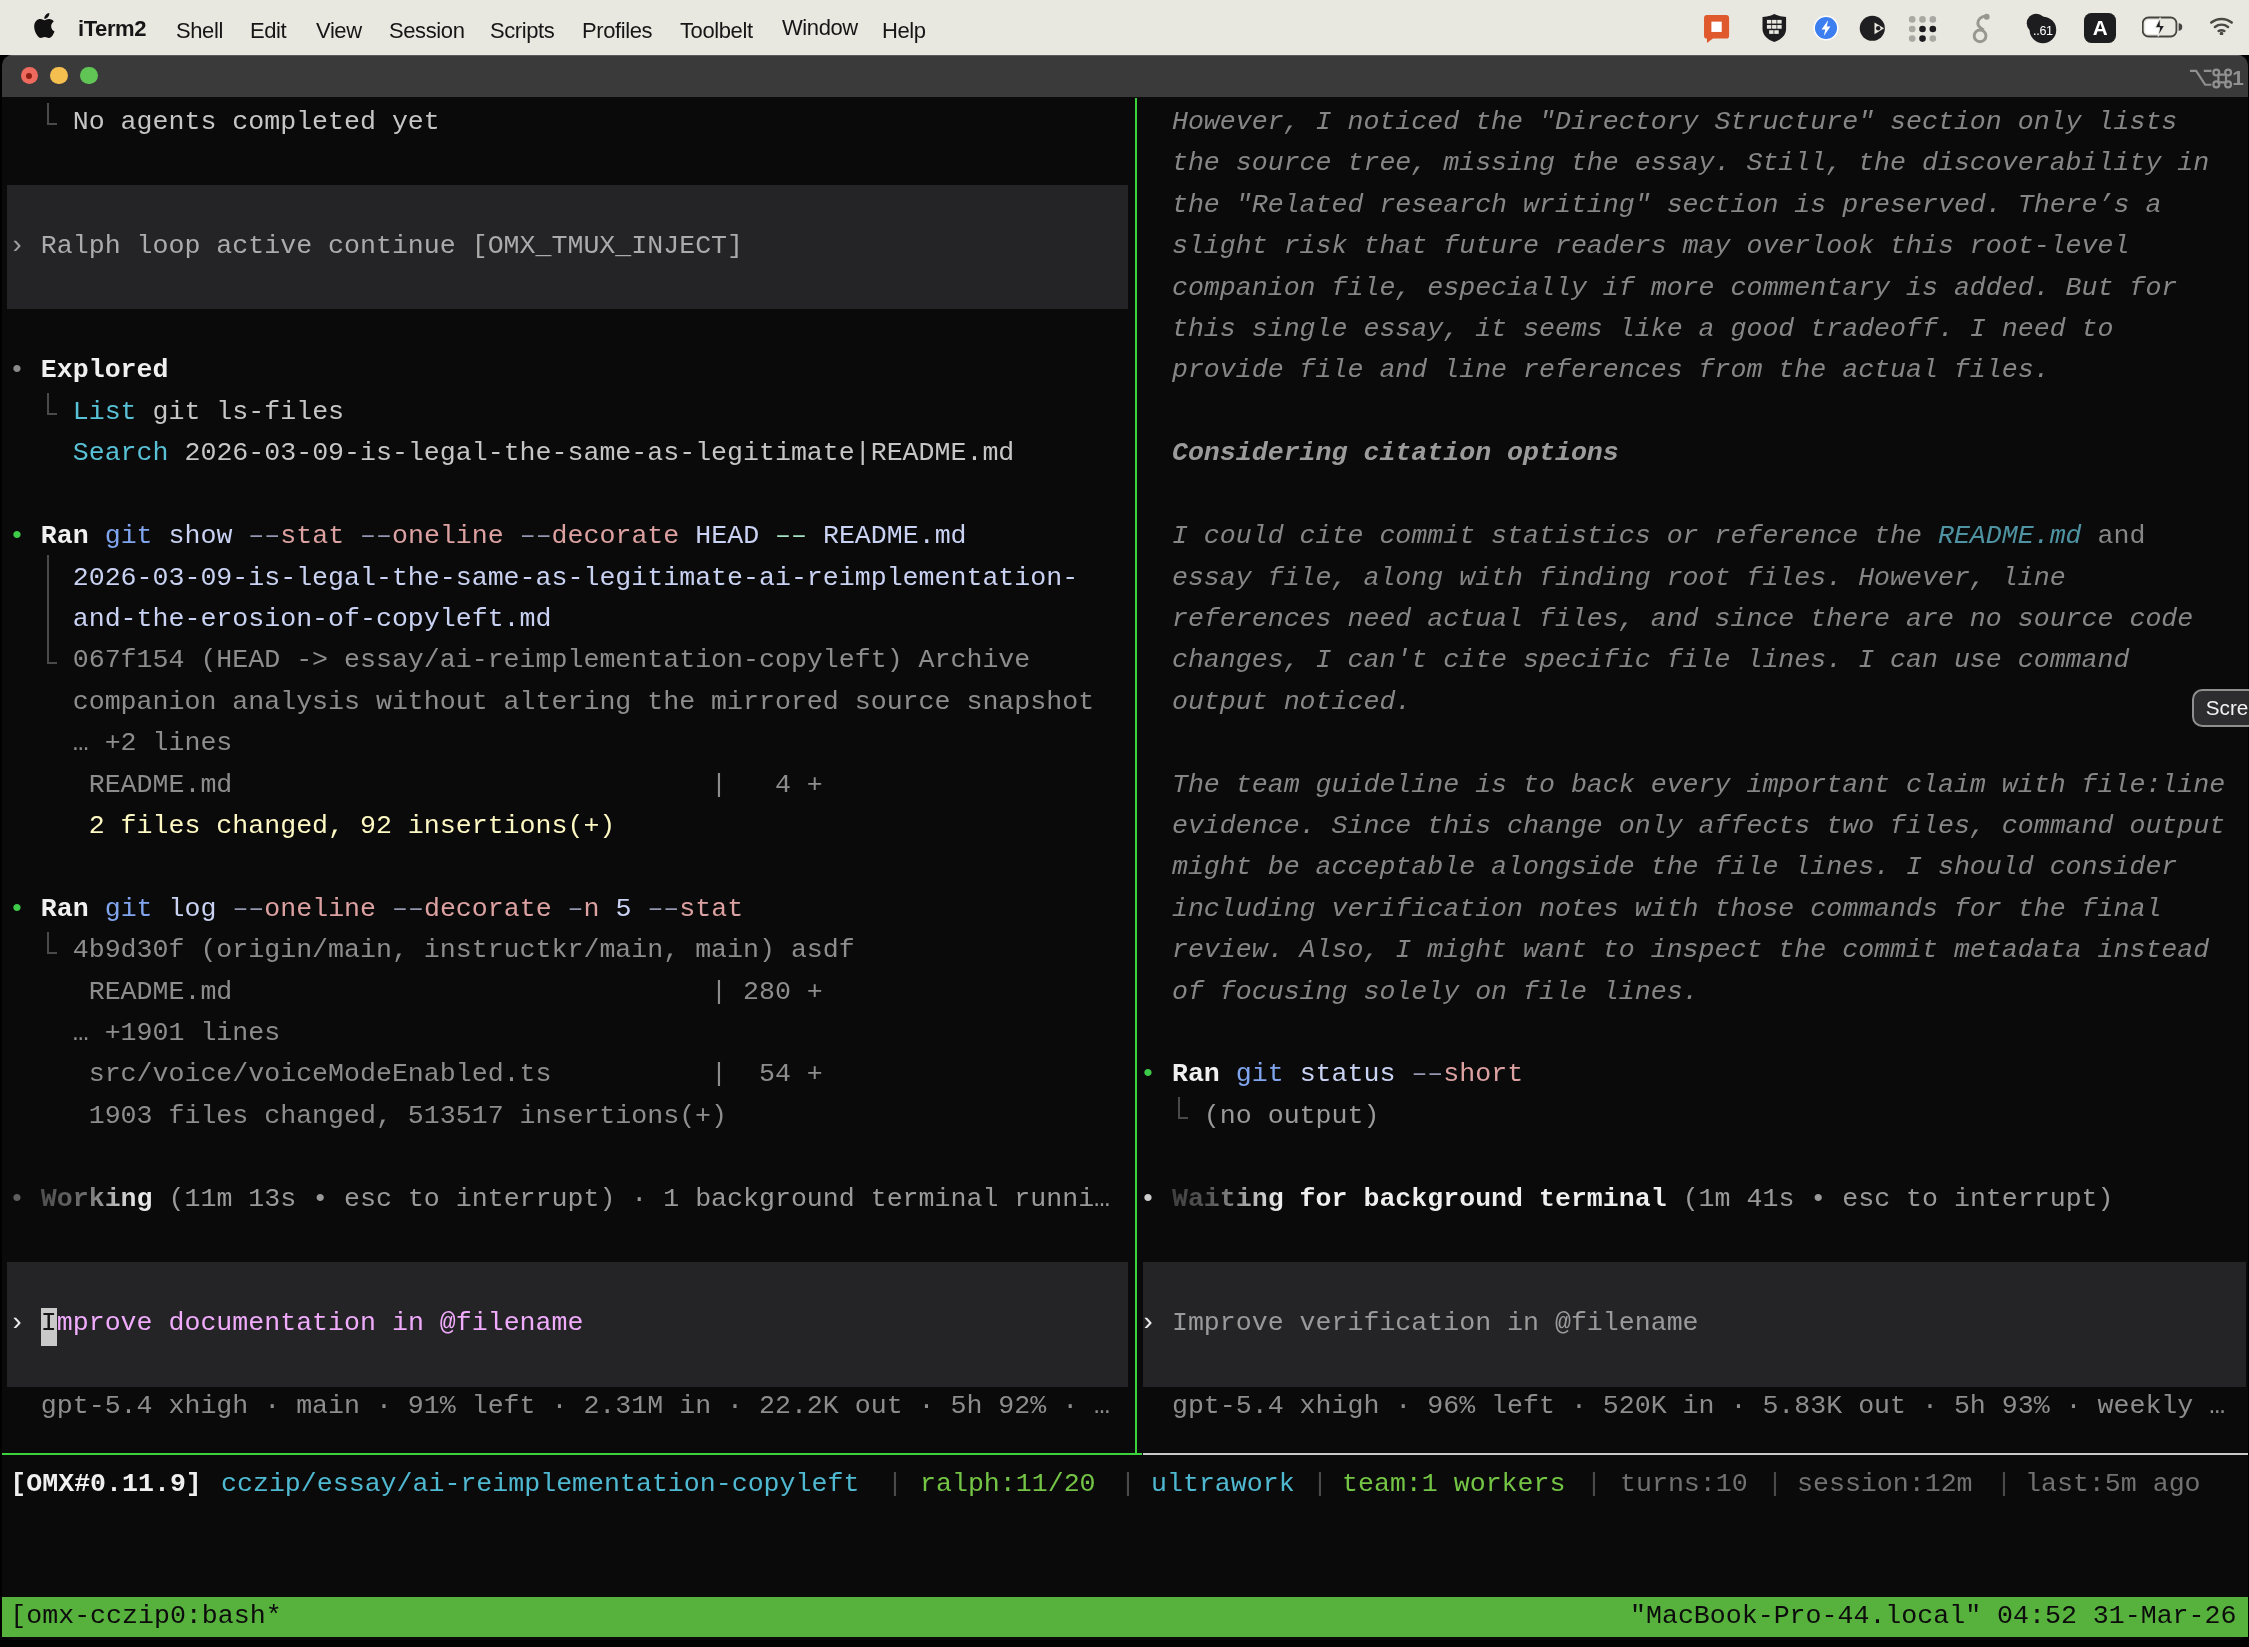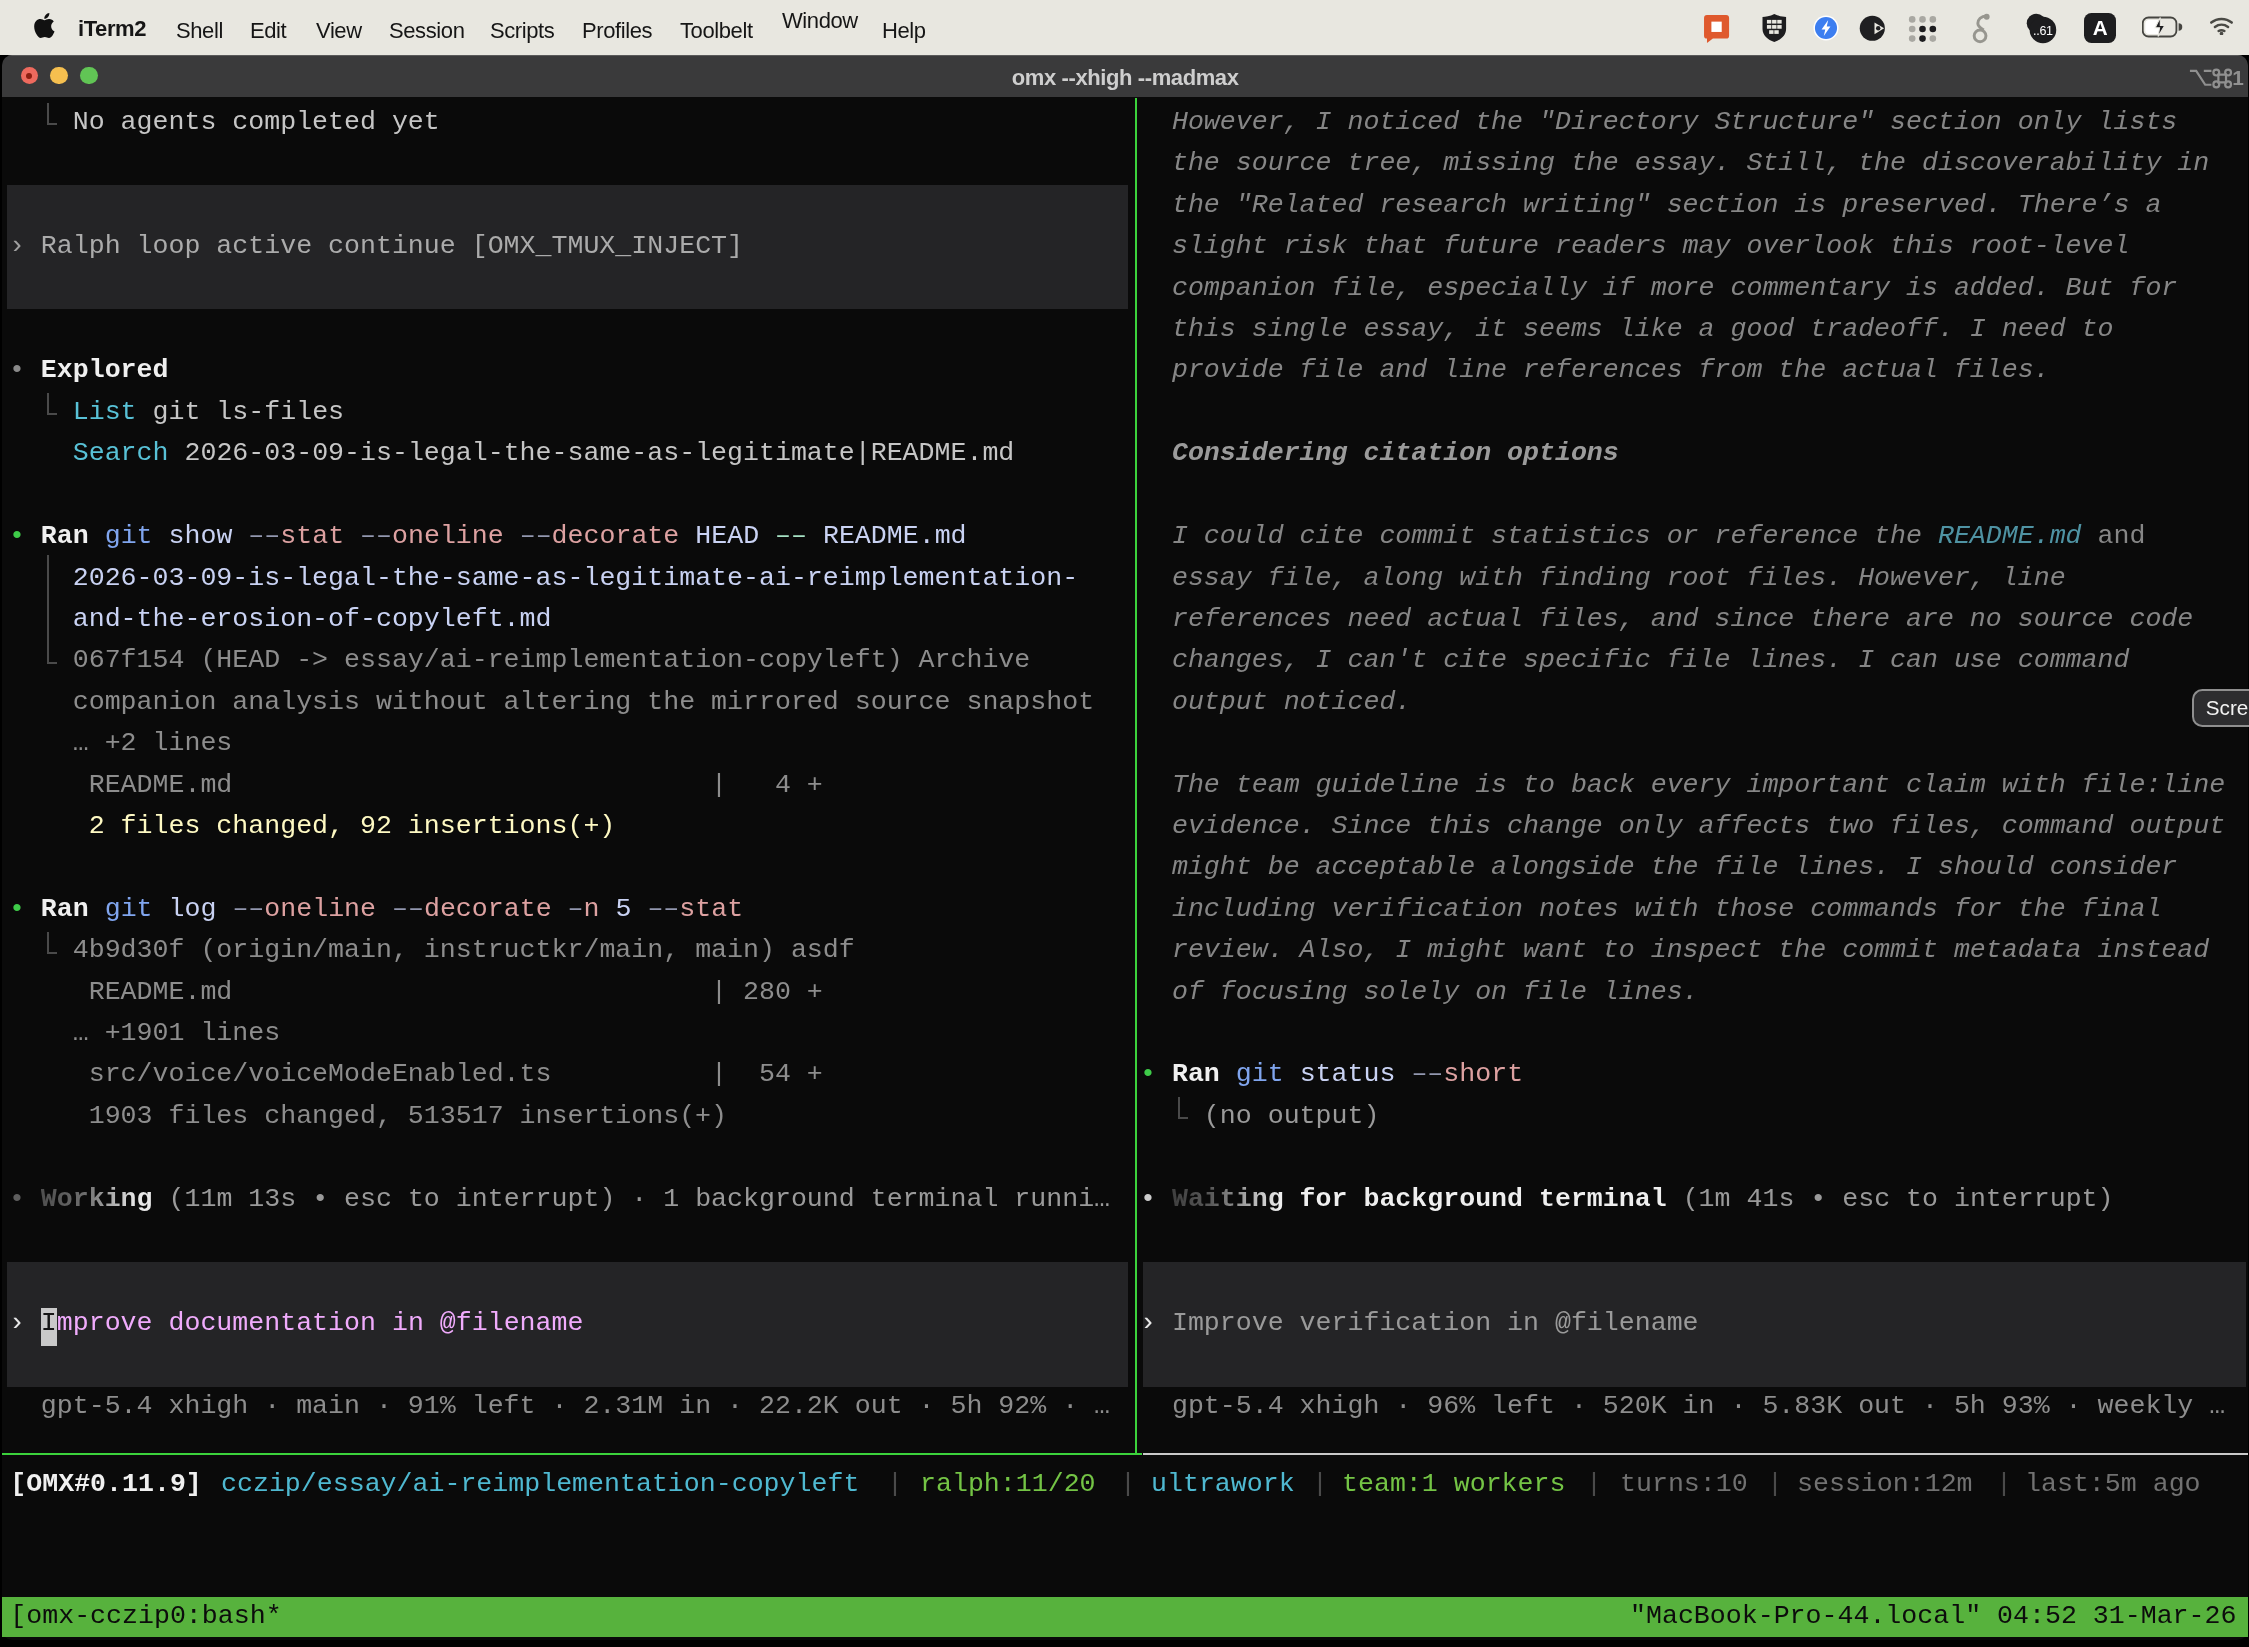--- a/index.html
+++ b/index.html
@@ -17,21 +17,21 @@
     <path fill="#111" d="M788.1 340.9c-5.8 4.5-108.2 62.2-108.2 190.5 0 148.4 130.3 200.9 134.2 202.2-.6 3.2-20.7 71.9-68.7 141.9-42.8 61.6-87.5 123.1-155.5 123.1s-85.5-39.5-164-39.5c-76.5 0-103.7 40.8-165.9 40.8s-105.6-57-155.5-127C46.7 790.7 0 663 0 541.8c0-194.4 126.4-297.5 250.8-297.5 66.1 0 121.2 43.4 162.7 43.4 39.5 0 101.1-46 176.3-46 28.5 0 130.9 2.6 198.3 99.2zm-234-181.5c31.1-36.9 53.1-88.1 53.1-139.3 0-7.1-.6-14.3-1.9-20.1-50.6 1.9-110.8 33.7-147.1 75.8-28.5 32.4-55.1 83.6-55.1 135.5 0 7.8 1.3 15.6 1.9 18.1 3.2.6 8.4 1.3 13.6 1.3 45.4 0 102.5-30.4 135.5-71.3z"></path>
   </svg>
   <span class="abs" style="left:78px;top:16px;font-weight:700">iTerm2</span>
   <span class="abs" style="left:176px;top:17.7px">Shell</span>
   <span class="abs" style="left:250px;top:17.7px">Edit</span>
   <span class="abs" style="left:316px;top:17.7px">View</span>
   <span class="abs" style="left:389px;top:17.7px">Session</span>
   <span class="abs" style="left:490px;top:17.7px">Scripts</span>
   <span class="abs" style="left:582px;top:17.7px">Profiles</span>
   <span class="abs" style="left:680px;top:17.7px">Toolbelt</span>
-  <span class="abs" style="left:782px;top:8px">Window</span>
+  <span class="abs" style="left:782px;top:15px">Window</span>
   <span class="abs" style="left:882px;top:17.7px">Help</span>
   
   <svg class="abs" style="left:1704px;top:14.8px" width="26.6" height="28" viewBox="0 0 36 38">
     <path fill="#df592d" d="M4 0 h26 a4 4 0 0 1 4 4 v24 a4 4 0 0 1-4 4 h-18 l-8 6 v-6 h0 a4 4 0 0 1-4-4 v-24 a4 4 0 0 1 4-4 z"></path>
     <rect x="10" y="9" width="14" height="14" fill="#fff"></rect>
   </svg>
   <svg class="abs" style="left:1761px;top:14px" width="26.6" height="28" viewBox="0 0 36 38">
     <path fill="#1d1d1f" d="M18 0 C24 3 30 4 34 4 v16 c0 9-7 15-16 18 C9 35 2 29 2 20 V4 C6 4 12 3 18 0 z"></path>
     <g fill="#e8e7e0">
         <rect x="8" y="8" width="6" height="5"></rect>
@@ -99,21 +99,20 @@
   </svg>
 </div>
 
 <div class="abs" style="left:2.2px;top:55px;width:2246px;height:1585px;background:#0a0a0a;border-radius:10.3px;overflow:hidden">
 
   <div class="abs" style="left:0;top:0;width:2246px;height:42px;background:#3a3a3b;border-top:0.7px solid #5a5a5a"></div>
   <div class="abs" style="left:18.5px;top:11.8px;width:17.7px;height:17.7px;border-radius:50%;background:#ee6a5e"></div>
   <div class="abs" style="left:24px;top:17.7px;width:5.9px;height:5.9px;border-radius:50%;background:#8c1f11"></div>
   <div class="abs" style="left:48px;top:11.8px;width:17.7px;height:17.7px;border-radius:50%;background:#f5bf4f"></div>
   <div class="abs" style="left:78px;top:11.8px;width:17.7px;height:17.7px;border-radius:50%;background:#61c555"></div>
-  <div class="abs sans" style="left:0;top:9.6px;width:2246px;text-align:center;color:#cecece;font-size:22px;font-weight:700;letter-spacing:-0.4px">omx --xhigh --madmax</div>
   <svg class="abs" style="left:2186px;top:11px" width="58" height="23.6" viewBox="0 0 82 34">
     <g stroke="#909090" stroke-width="3.2" fill="none">
       <path d="M2 7 h9 l13 20 h9"></path>
         <path d="M22 7 h11"></path>
       <path d="M43 12.5 h11 v11 h-11 z"></path>
       <circle cx="40" cy="9.5" r="4.2"></circle>
         <circle cx="57" cy="9.5" r="4.2"></circle>
         <circle cx="40" cy="26.5" r="4.2"></circle>
         <circle cx="57" cy="26.5" r="4.2"></circle>
     </g>

